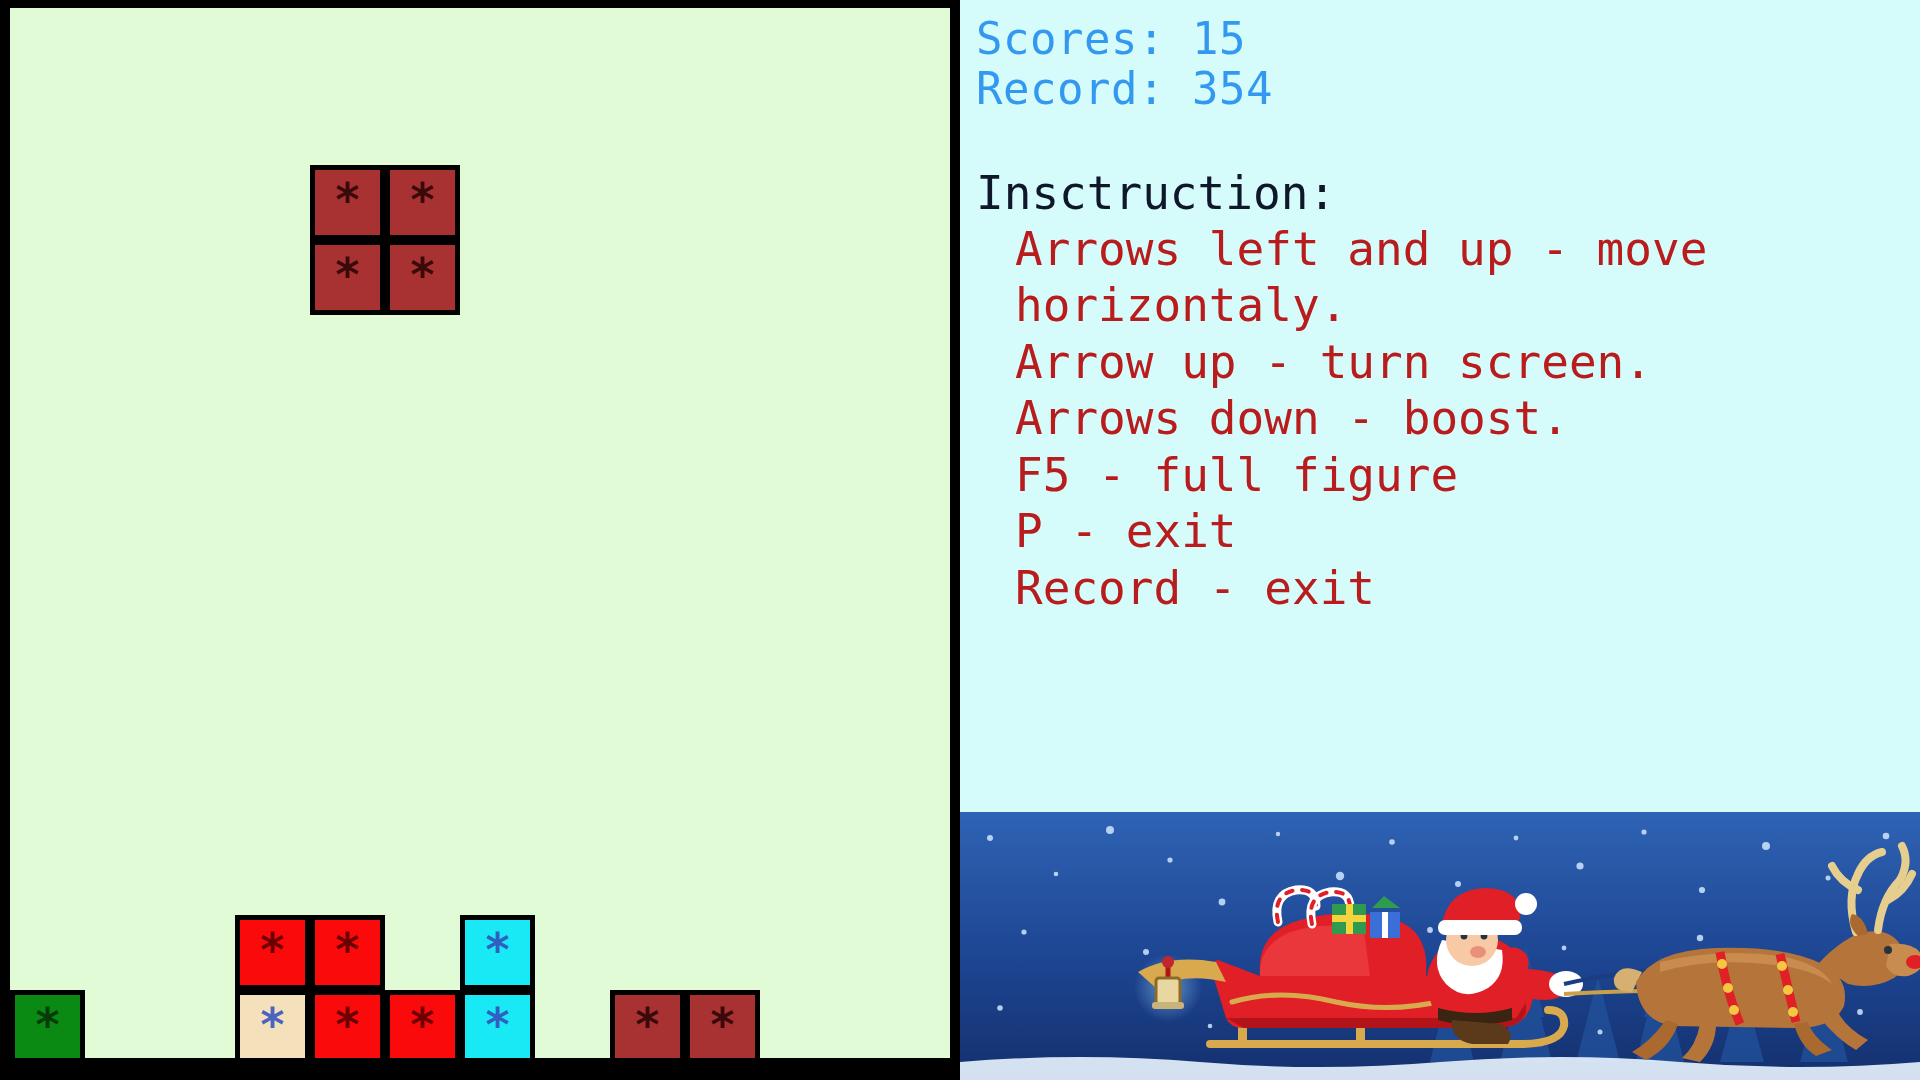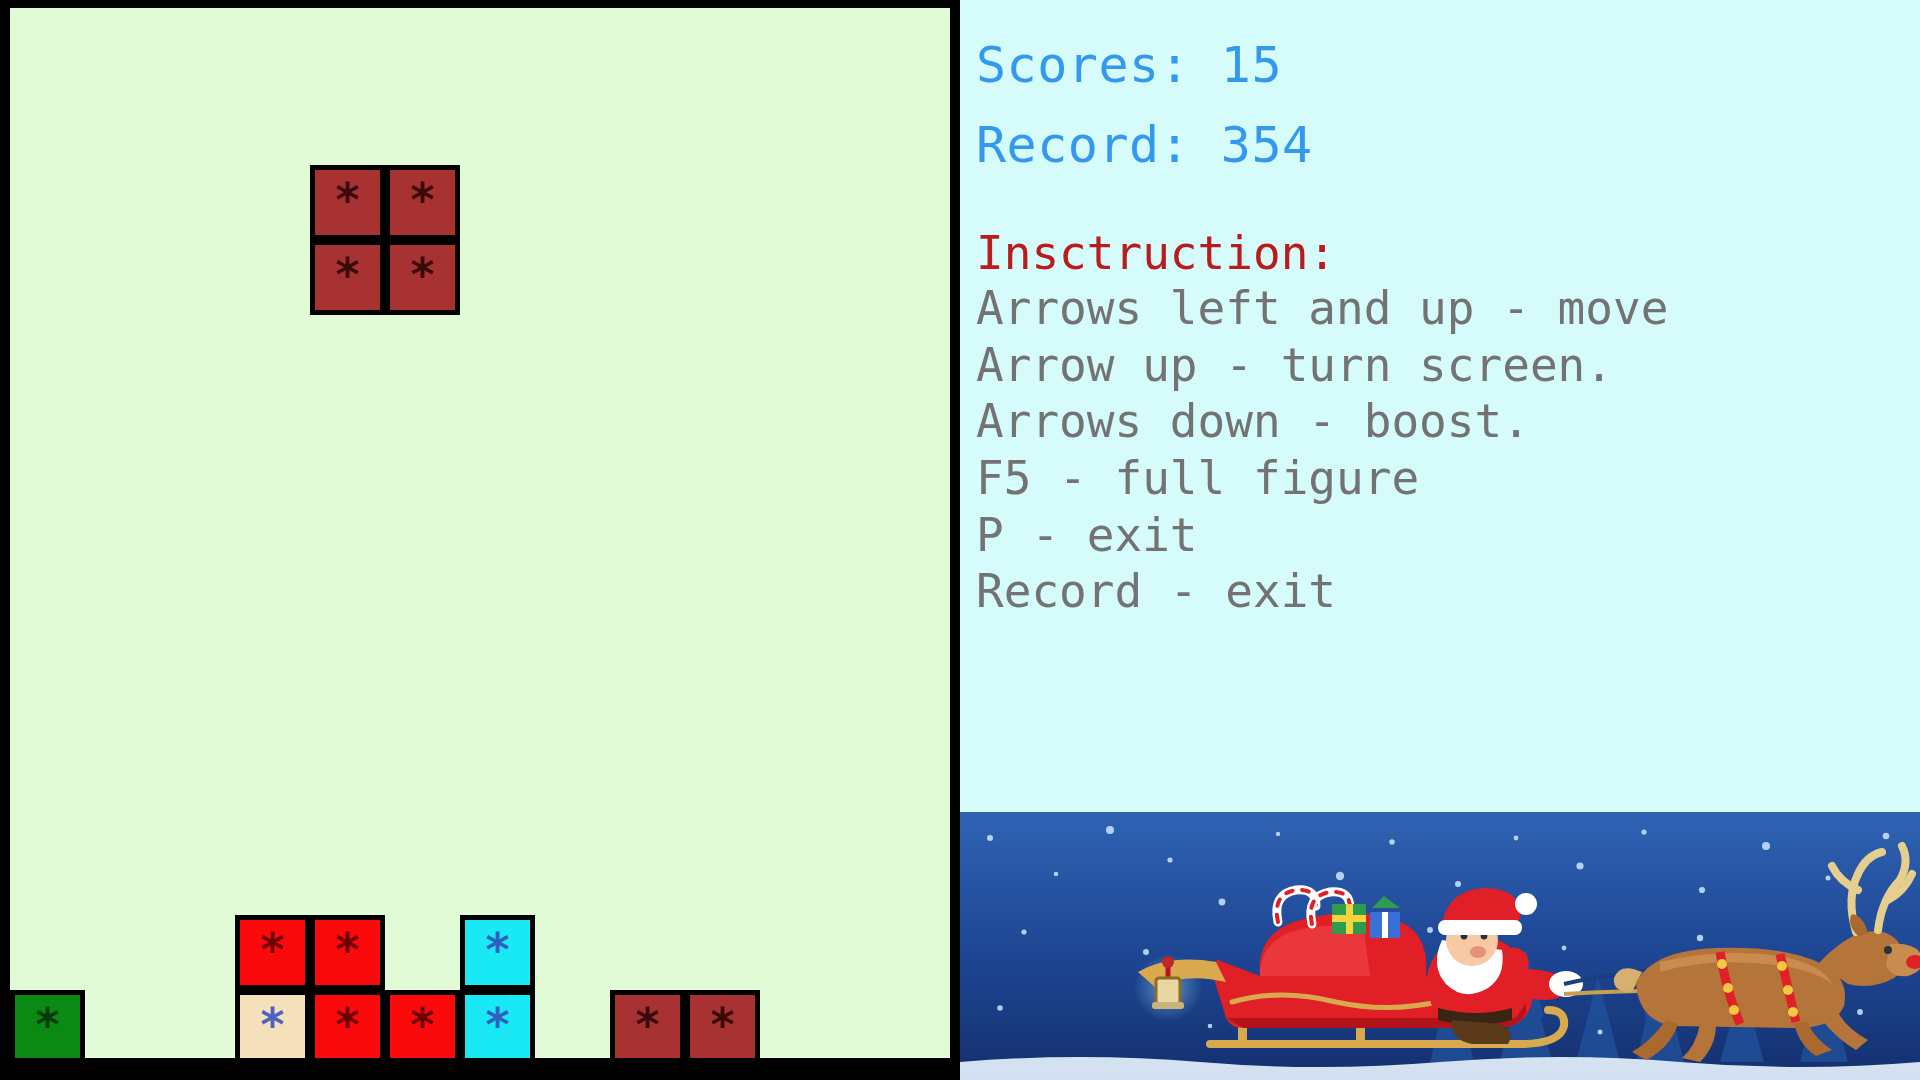--- a/index.html
+++ b/index.html
@@ -46,41 +46,41 @@
     display: flex;
     flex-direction: column;
   }
   #side-text {
     padding: 14px 0 0 16px;
     height: 812px;
     overflow: hidden;
   }
   .score-line {
     color: #3399f0;
-    font-size: 50px;
+    font-size: 44px;
     line-height: 1.14;
     letter-spacing: 0.5px;
     white-space: pre;
     font-family: "DejaVu Sans Mono", monospace;
-    margin-top: 23px;
   }
   .gap { height: 52px; }
   #instr-title {
-    color: #b91c1c;
+    color: #0f172a;
     font-size: 46px;
     line-height: 1.18;
     white-space: pre;
     font-family: "DejaVu Sans Mono", monospace;
   }
   .instr-line {
-    color: #737373;
+    color: #b91c1c;
     font-size: 46px;
     line-height: 1.23;
     white-space: pre;
     font-family: "DejaVu Sans Mono", monospace;
+    margin-left: 39px;
   }
   #banner {
     position: relative;
     width: 960px;
     height: 268px;
     overflow: hidden;
     background: #1b3d7a;
   }
   #banner svg { display: block; width: 960px; height: 268px; }
 </style>
@@ -141,20 +141,21 @@
 
       <div class="score-line">Scores: 15</div>
       <div class="score-line">Record: 354</div>
 
       <div class="gap"></div>
 
       <div id="instr-title">Insctruction:</div>
 
       <div id="instr-lines">
           <div class="instr-line">Arrows left and up - move</div>
+          <div class="instr-line">horizontaly.</div>
           <div class="instr-line">Arrow up - turn screen.</div>
           <div class="instr-line">Arrows down - boost.</div>
           <div class="instr-line">F5 - full figure</div>
           <div class="instr-line">P - exit</div>
           <div class="instr-line">Record - exit</div>
         </div>
     </div>
 
     <div id="banner">
       <svg viewBox="0 0 960 268" preserveAspectRatio="xMidYMid slice" aria-hidden="true">

